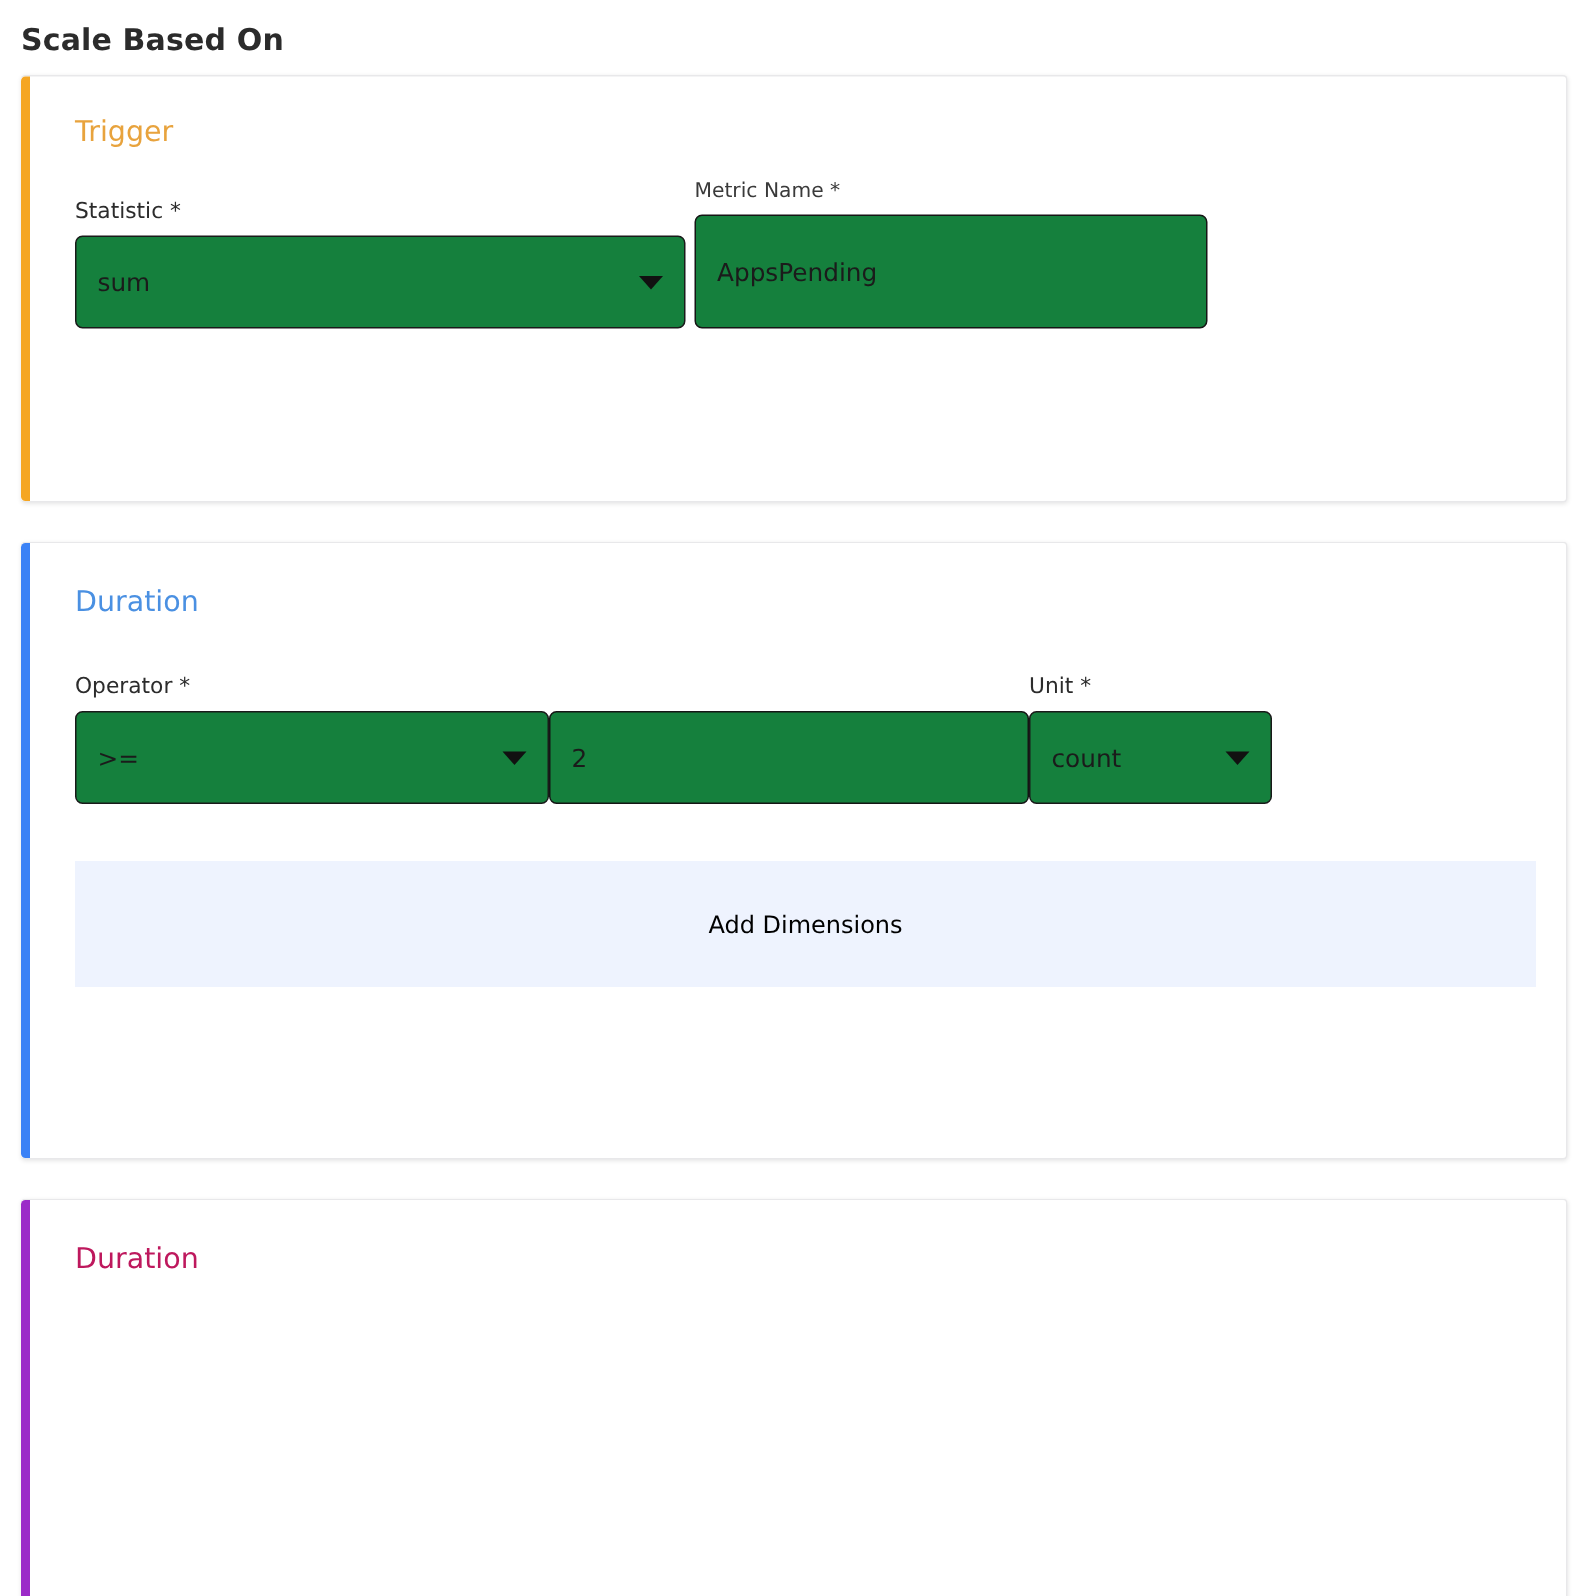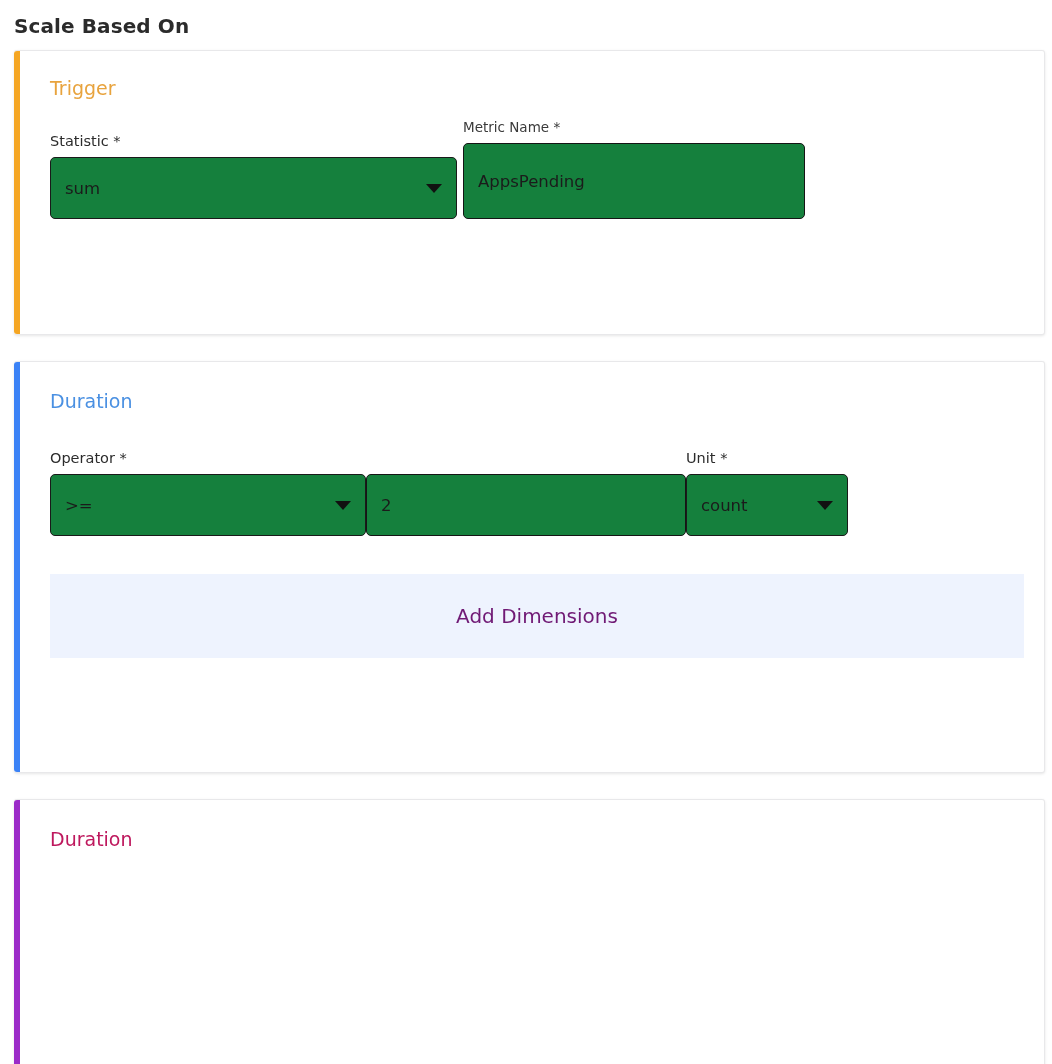--- a/index.html
+++ b/index.html
@@ -106,22 +106,22 @@
   .behavior-row { margin-top: 38px; }
   .behavior-operator { width: 316px; }
   .behavior-threshold { width: 320px; }
   .behavior-unit { width: 162px; }
   .behavior-row .control { height: 62px; }
 
   .add-dimensions {
     margin: 38px 0 0 0;
     height: 84px;
     background: #eef3fe;
-    color: #701a75;
-    font-size: 20px;
+    color: #000000;
+    font-size: 16px;
     display: flex;
     align-items: center;
     justify-content: center;
     cursor: pointer;
   }
 
   
   #duration-card { margin-top: 26px; height: 300px; }
   #duration-card .card-accent { background: #9b2bc8; }
   #duration-card .card-title { color: #be185d; padding-top: 28px; }

